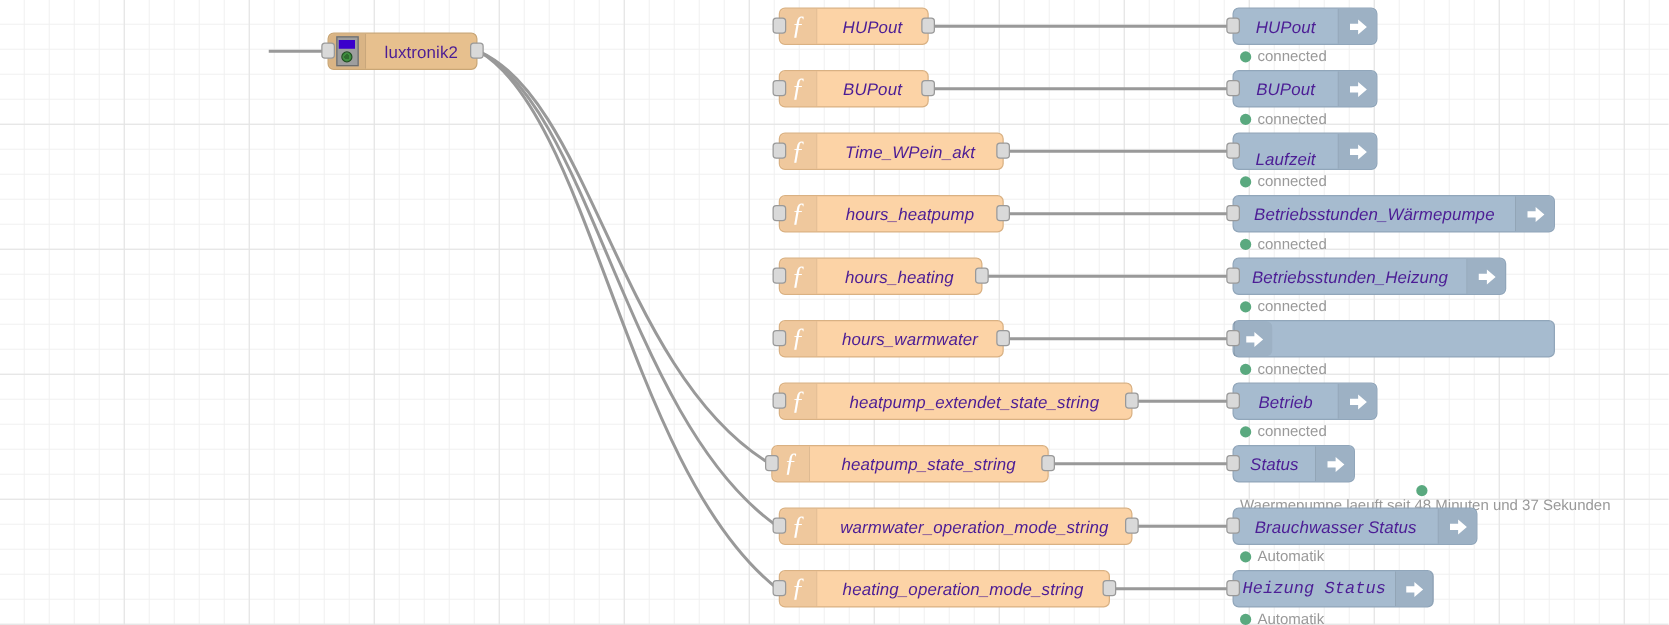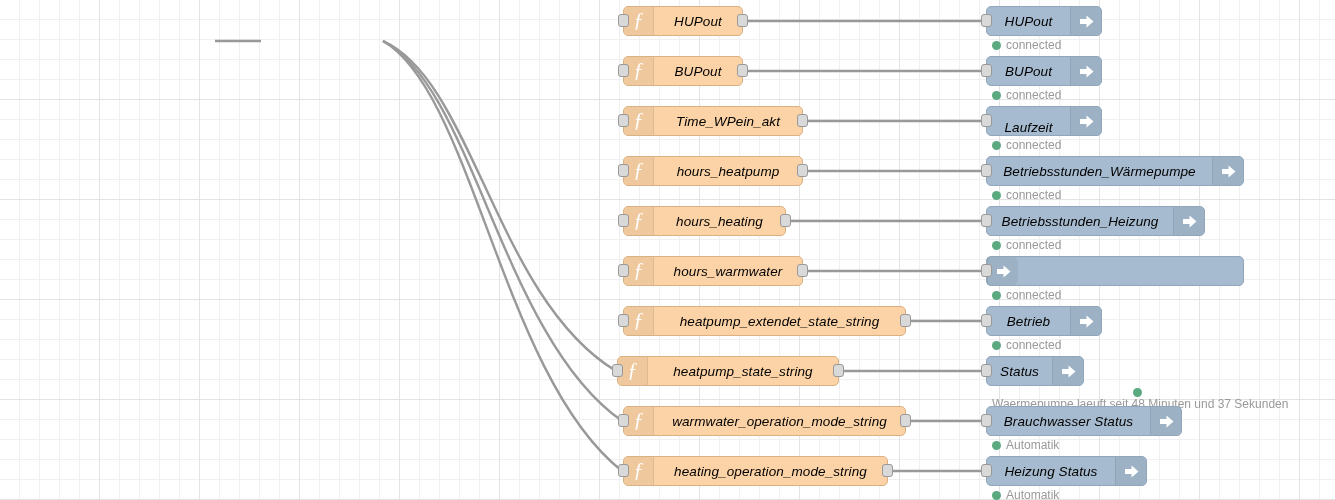--- a/index.html
+++ b/index.html
@@ -44,21 +44,21 @@
     border: 1px solid #b3b3b3;
     display: flex;
     align-items: center;
     overflow: visible;
   }
   .node .label {
     flex: 1;
     text-align: center;
     font-style: italic;
     font-size: 13.5px;
-    color: #000000;
+    color: #4c1d95;
     white-space: nowrap;
     padding: 0 7px;
     letter-spacing: 0.1px;
   }
 
   
   .port {
     position: absolute;
     width: 11px;
     height: 13px;
@@ -239,20 +239,31 @@
       <path class="wire" d="M804,171 C903.55,171 885.45,171 985,171"></path>
       <path class="wire" d="M787,221 C895.9,221 876.1,221 985,221"></path>
       <path class="wire" d="M804,271 C903.55,271 885.45,271 985,271"></path>
       <path class="wire" d="M907,321 C949.9,321 942.1,321 985,321"></path>
       <path class="wire" d="M840,371 C919.75,371 905.25,371 985,371"></path>
       <path class="wire" d="M907,421 C949.9,421 942.1,421 985,421"></path>
       <path class="wire" d="M889,471 C941.8,471 932.2,471 985,471"></path>
     </svg>
 
 
+  <div class="node node-lux" id="lux-node" style="left: 262px; top: 26px; width: 120px;">
+    <div class="lux-icon">
+      <span class="lux-glyph">
+        <span class="screen"></span>
+        <span class="gear"></span>
+      </span>
+    </div>
+    <div class="label">luxtronik2</div>
+    <span class="port in"></span>
+    <span class="port out"></span>
+  </div>
 
   <div id="fn-layer">
       <div class="node node-fn" style="left: 623px; top: 6px; width: 120px;">
         <div class="fn-icon">ƒ</div>
         <div class="label">HUPout</div>
         <span class="port in"></span>
         <span class="port out"></span>
       </div>
       <div class="node node-fn" style="left: 623px; top: 56px; width: 120px;">
         <div class="fn-icon">ƒ</div>
@@ -419,21 +430,21 @@
           <svg width="17" height="17" viewBox="0 0 17 17">
             <path d="M2 6 H8.5 V2.5 L15.5 8.5 L8.5 14.5 V11 H2 Z" fill="#ffffff"></path>
           </svg>
         </div>
         <span class="port in"></span>
       </div>
       <div class="status" style="left: 992px; top: 438px;">
         <span class="dot"></span>
         <span>Automatik</span>
       </div>
-      <div class="node node-mqtt" style="left: 986px; top: 456px; width: 161px;">
+      <div class="node node-mqtt" style="left: 986px; top: 456px; width: 161px; font-family: Liberation Mono, monospace;">
         <div class="label">Heizung Status</div>
         <div class="mqtt-icon">
           <svg width="17" height="17" viewBox="0 0 17 17">
             <path d="M2 6 H8.5 V2.5 L15.5 8.5 L8.5 14.5 V11 H2 Z" fill="#ffffff"></path>
           </svg>
         </div>
         <span class="port in"></span>
       </div>
       <div class="status" style="left: 992px; top: 488px;">
         <span class="dot"></span>

